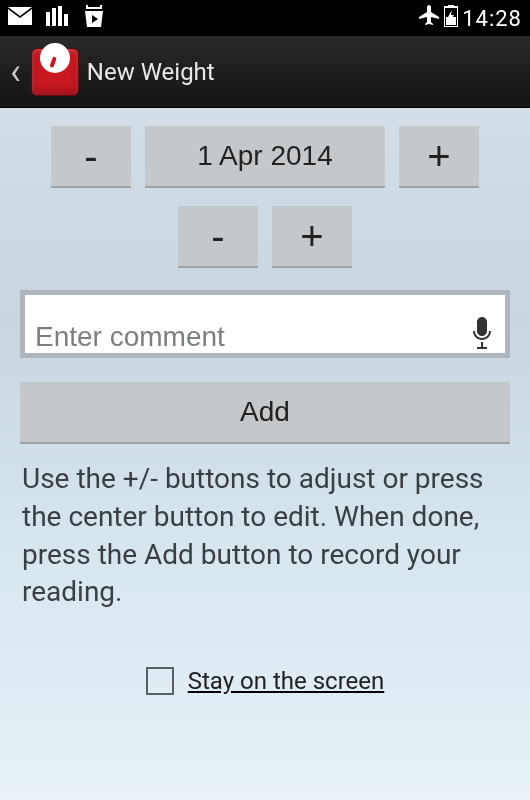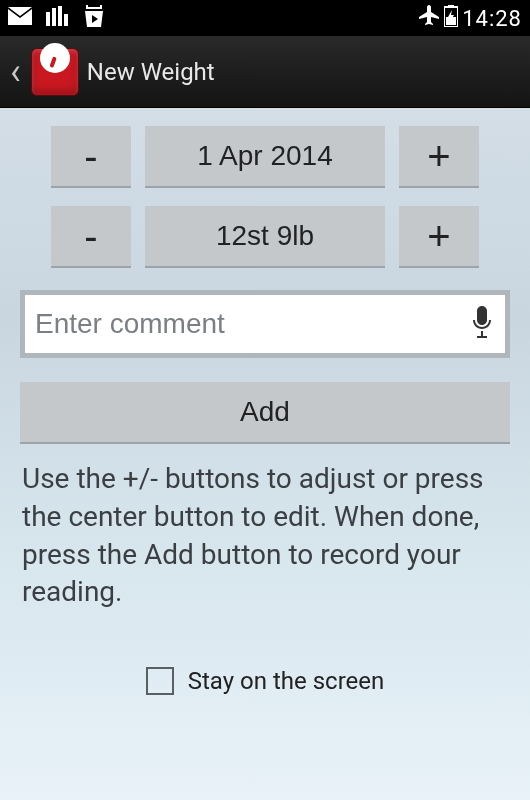--- a/index.html
+++ b/index.html
@@ -78,21 +78,21 @@
   }
   .btn-step { width: 80px; font-size: 40px; line-height: 56px; }
   .btn-center { flex: 1; max-width: 240px; }
 
   .comment-wrap {
     margin-top: 22px;
     border: 5px solid #b0b7bc;
     background: #fff;
     height: 68px;
     display: flex;
-    align-items: center;
+    align-items: flex-end;
     padding: 0 10px;
     position: relative;
   }
   .comment-input {
     flex: 1;
     border: none;
     outline: none;
     font-size: 28px;
     color: #333;
     background: transparent;
@@ -114,20 +114,21 @@
     color: #3a3f43;
     padding: 0 2px;
   }
 
   .stay-row {
     margin-top: 56px;
     display: flex;
     justify-content: center;
     align-items: center;
     gap: 14px;
+    text-decoration: underline;
   }
   .chk {
     width: 28px; height: 28px;
     border: 2px solid #5a5f63;
     background: transparent;
     cursor: pointer;
   }
   .stay-label { font-size: 24px; color: #222; }
 </style>
 </head>
@@ -185,21 +186,20 @@
 <div class="content">
 
   <div class="stepper-row">
     <button class="btn btn-step">-</button>
     <button class="btn btn-center">1 Apr 2014</button>
     <button class="btn btn-step">+</button>
   </div>
 
   <div class="stepper-row">
     <button class="btn btn-step">-</button>
-    <button class="btn btn-center">12st 9lb</button>
     <button class="btn btn-step">+</button>
   </div>
 
   <div class="comment-wrap">
     <input class="comment-input" type="text" placeholder="Enter comment" style="">
     <span>
       <svg class="mic-icon" viewBox="0 0 26 32">
           <path d="M13 0c-2.8 0-5 2.2-5 5v9c0 2.8 2.2 5 5 5s5-2.2 5-5V5c0-2.8-2.2-5-5-5zM4 14c0 5 4 9 9 9s9-4 9-9h-2c0 3.9-3.1 7-7 7s-7-3.1-7-7H4zm8 11v5h-4v2h10v-2h-4v-5h-2z" fill="#333"></path>
         </svg>
     </span>

